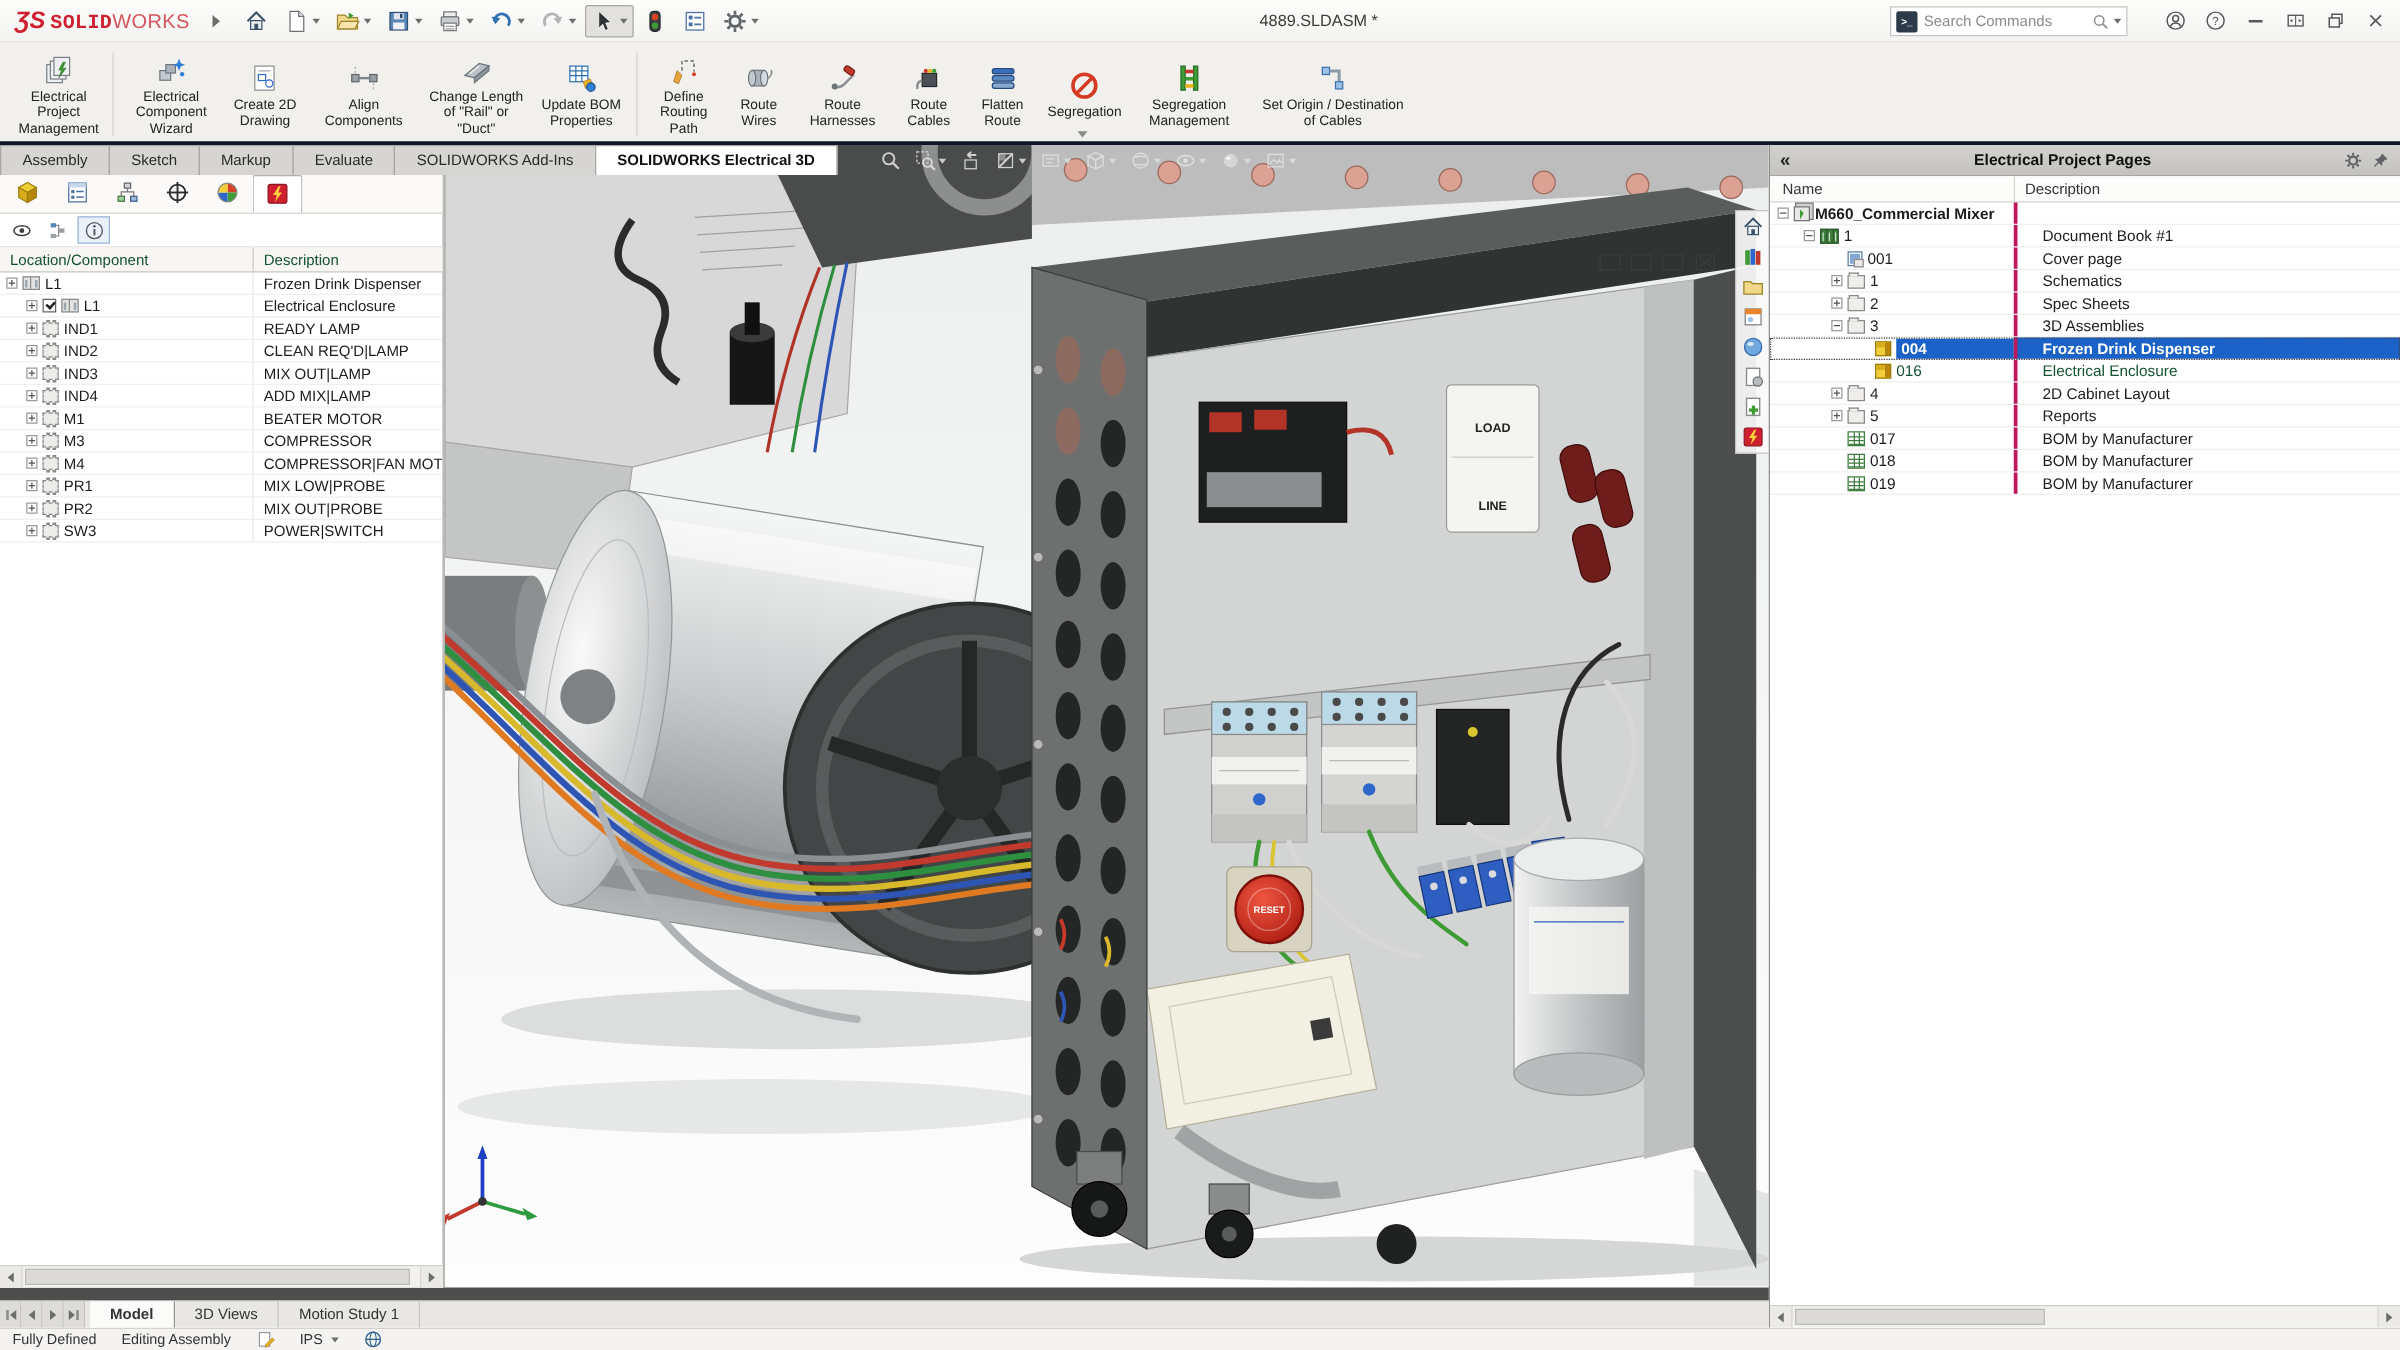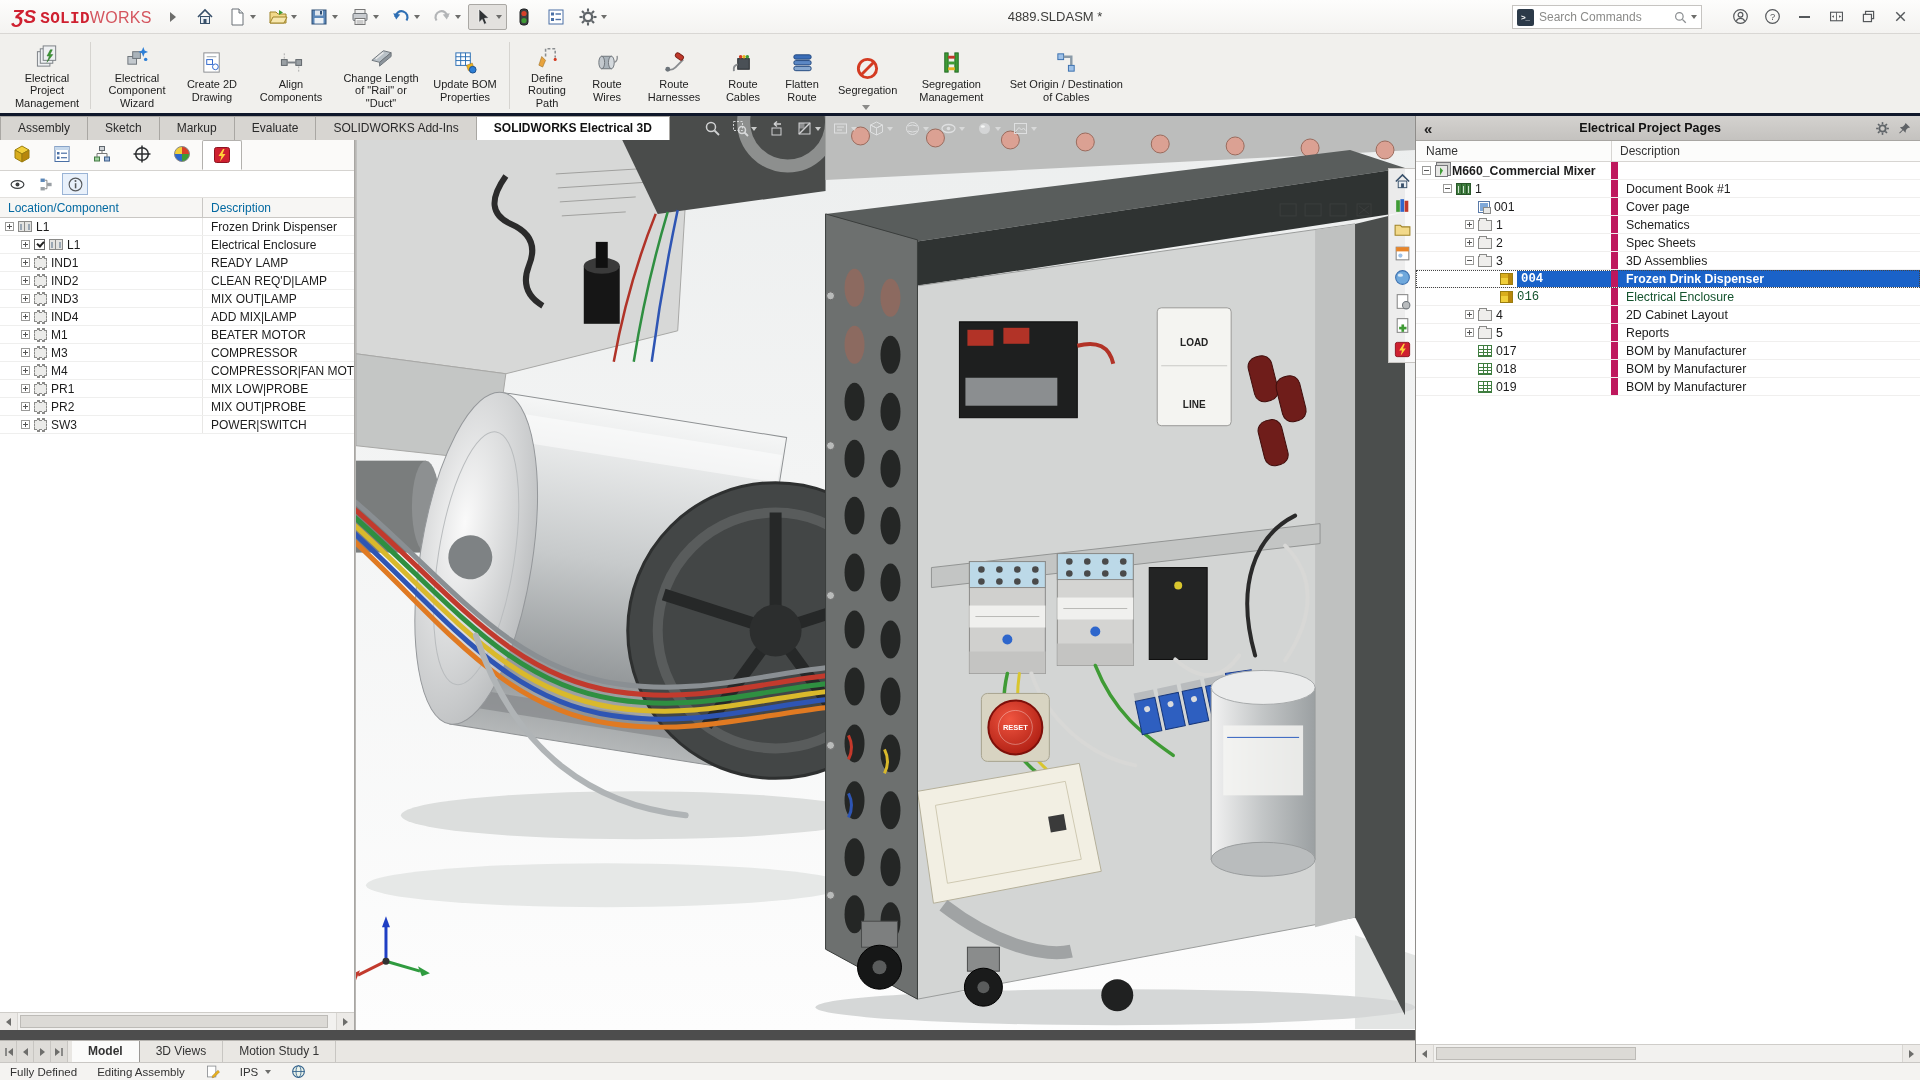--- a/index.html
+++ b/index.html
@@ -73,21 +73,21 @@
   border-right:1px solid #a8a6a3; display:flex; flex-direction:column; z-index:5; }
 .ptabs { height:31px; display:flex; align-items:stretch; background:#fbfaf9; border-bottom:1px solid #d5d3d0; padding-left:2px; }
 .ptab { width:40px; display:flex; align-items:center; justify-content:center; border-bottom:2px solid transparent; }
 .ptab svg { width:20px; height:20px; }
 .ptab.active { background:#fff; border:1px solid #b3b1ae; border-bottom:1px solid #fff; border-radius:2px 2px 0 0; }
 .ptools { height:27px; display:flex; align-items:center; gap:3px; padding:0 4px; border-bottom:1px solid #e3e1de; }
 .ptool { width:26px; height:22px; display:flex; align-items:center; justify-content:center; border:1px solid transparent; }
 .ptool svg { width:17px; height:17px; }
 .ptool.pressed { border:1px solid #9ab4d6; background:#e9f1fb; }
 .lcolhead { height:20px; display:flex; align-items:center; background:#f7f6f4; border-bottom:1px solid #c9c7c4;
-  font-size:12px; color:#0369a1; flex:none; }
+  font-size:12px; color:#14532d; flex:none; }
 .lc-name { width:202px; padding-left:8px; }
 .lc-desc { flex:1; padding-left:8px; border-left:1px solid #c9c7c4; height:100%; display:flex; align-items:center; }
 .lrows { flex:1; overflow:hidden; }
 .lrow { height:18px; display:flex; align-items:stretch; border-bottom:1px solid #efefee; }
 .lrow-name { width:202px; display:flex; align-items:center; gap:4px; }
 .lrow-desc { flex:1; display:flex; align-items:center; padding-left:8px; border-left:1px solid #e8e7e5;
   white-space:nowrap; overflow:hidden; }
 .ind0 { padding-left:5px; } .ind1 { padding-left:21px; }
 .exp { width:9px; height:9px; border:1px solid #9a9a98; background:#fff; position:relative; flex:none; }
 .exp::before, .exp.minus::before { content:""; position:absolute; left:1px; right:1px; top:3px; height:1px; background:#555; }
@@ -128,23 +128,23 @@
 .rp-collapse { font-size:15px; font-weight:bold; color:#222; line-height:1; }
 .rp-collapse::before { content:"\00AB"; }
 .rp-caption { flex:1; text-align:center; font-weight:bold; font-size:12.5px; color:#111; }
 .rp-title svg { width:15px; height:15px; margin-left:7px; }
 .rp-colhead { height:21px; display:flex; align-items:center; background:#fcfcfb; border-bottom:1px solid #d7d5d2;
   font-size:12px; color:#333; flex:none; }
 .rc-name { width:195px; padding-left:10px; }
 .rc-desc { flex:1; padding-left:8px; border-left:1px solid #d7d5d2; height:100%; display:flex; align-items:center; }
 .rrow { height:18px; display:flex; align-items:stretch; border-bottom:1px solid #f0efee; font-size:12.3px; }
 .rrow-name { width:195px; display:flex; align-items:center; gap:4px; }
-.rrow-desc { flex:1; display:flex; align-items:center; padding-left:8px; border-left:7px solid #be185d;
+.rrow-desc { flex:1; display:flex; align-items:center; padding-left:20px; border-left:3px solid #be185d;
   white-space:nowrap; overflow:hidden; }
-.rind0 { padding-left:6px; } .rind1 { padding-left:27px; } .rind2 { padding-left:49px; } .rind3 { padding-left:71px;font-family:Liberation Mono, monospace; }
+.rind0 { padding-left:6px; } .rind1 { padding-left:27px; } .rind2 { padding-left:49px; } .rind3 { padding-left:71px; }
 .nm { white-space:nowrap; }
 .rrow.bold .nm { font-weight:bold; }
 .rrow.accent .nm, .rrow.accent .rrow-desc { color:#14532d; }
 .rrow.sel { outline:1px dotted #444; outline-offset:-1px; }
 .rrow.sel .nm { flex:1; background:#1a62c8; color:#fff; font-weight:bold; padding:1px 4px; }
 .rrow.sel .rrow-desc { background:#1a62c8; color:#fff; font-weight:bold; }
 .ico-folder { width:14px; height:11px; background:#efeeec; border:1px solid #8a8a88; position:relative; margin-top:1px; }
 .ico-folder::before { content:""; position:absolute; top:-3px; left:0; width:6px; height:2px; background:#efeeec; border:1px solid #8a8a88; border-bottom:none; }
 .ico-page { width:12px; height:12px; background:#fff; border:1px solid #5a7aa8; position:relative; }
 .ico-page::before { content:""; position:absolute; inset:1px; background:#7fa8d9; }

